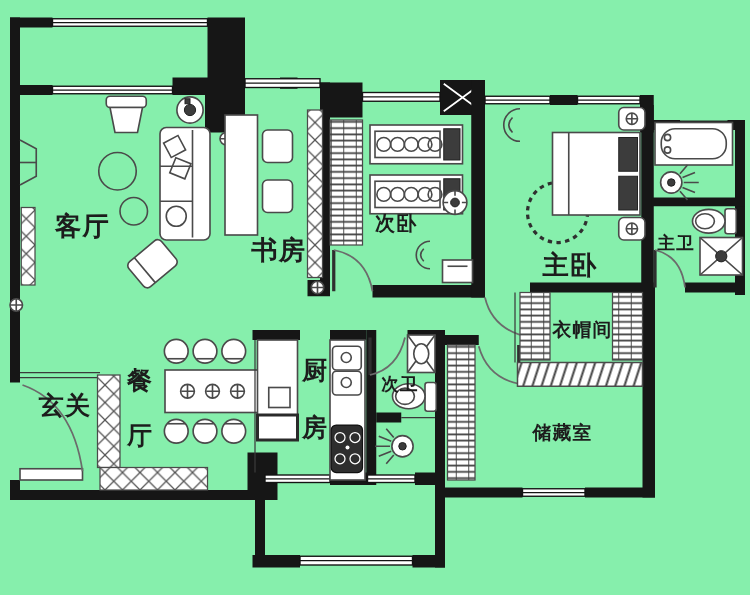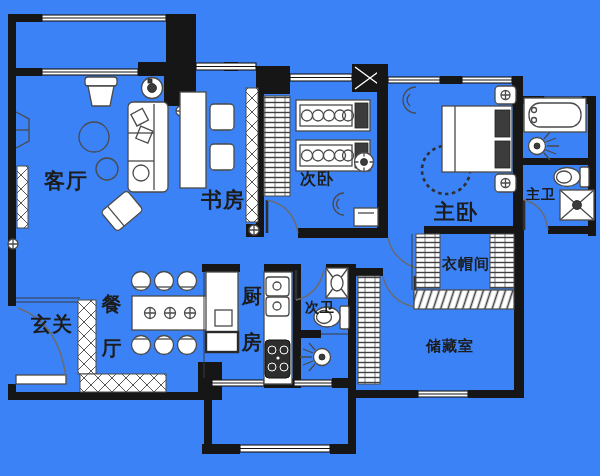--- a/index.html
+++ b/index.html
@@ -1,16 +1,16 @@
 <!DOCTYPE html>
 <html><head>
 <meta charset="utf-8">
 <style>
   html,body{margin:0;padding:0;background:#e9e9e7;}
-  #stage{position:relative;width:600px;height:476px;background:#3b82f6;overflow:hidden;
+  #stage{position:relative;width:600px;height:476px;background:#86efac;overflow:hidden;
          font-family:"Liberation Sans","DejaVu Sans",sans-serif;}
   svg{display:block}
   .wall{fill:#161616;stroke:none}
   .thin{stroke:#3a3a3a;stroke-width:1;fill:none}
   .fur{stroke:#4a4a4a;stroke-width:1.3;fill:#ffffff}
   .furn{stroke:#4a4a4a;stroke-width:1.3;fill:none}
   .dark{fill:#3c3c3c;stroke:#222;stroke-width:.8}
   .door{stroke:#6b6b6b;stroke-width:1.4;fill:none}
   .leaf{stroke:#2f2f2f;stroke-width:2.6;fill:none}
   .lbl{fill:#1c1c1c;font-weight:bold;letter-spacing:1px}

